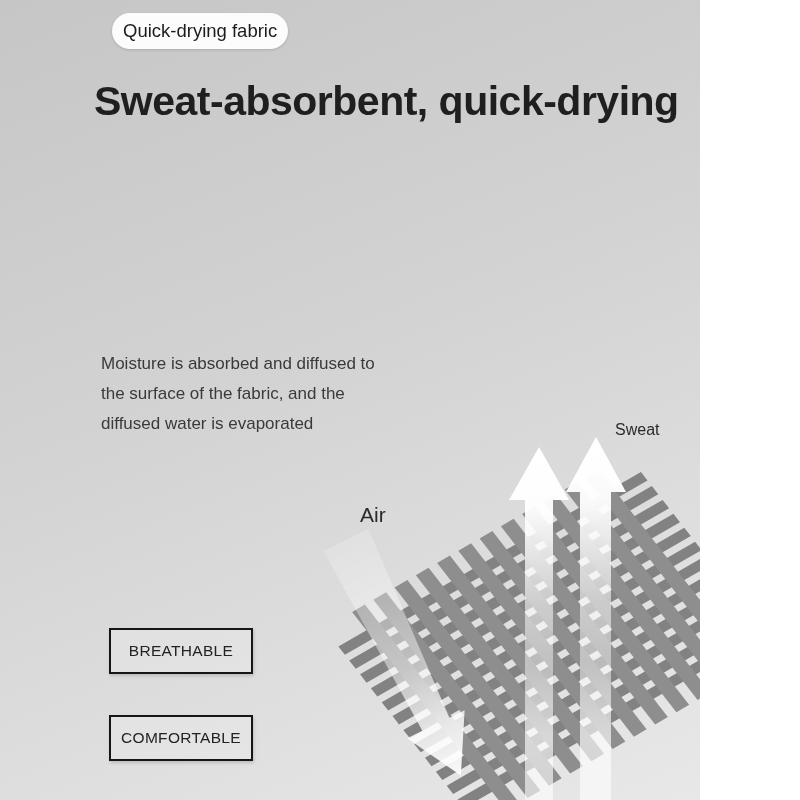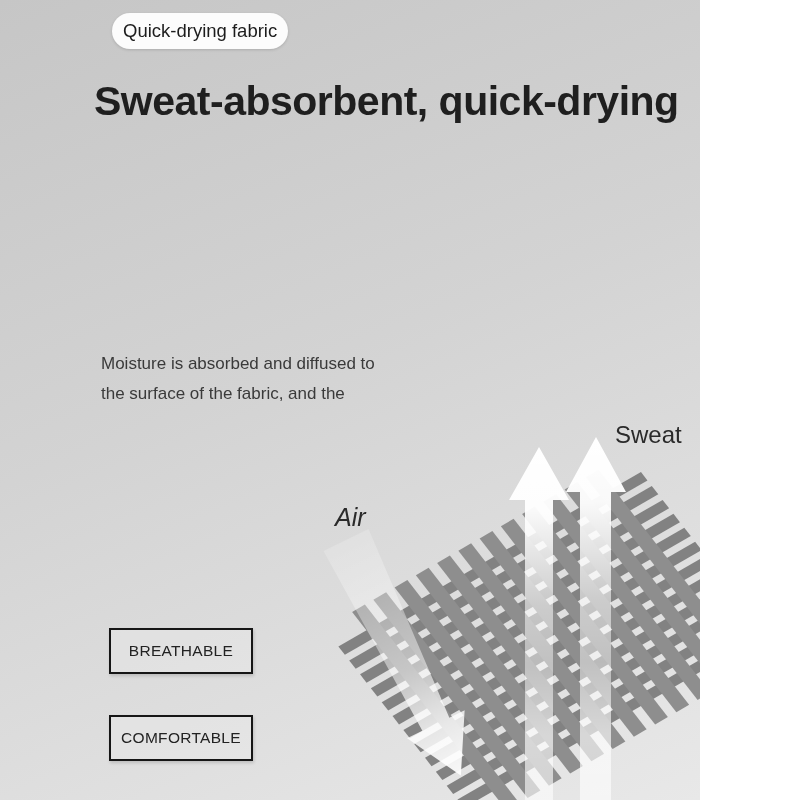--- a/index.html
+++ b/index.html
@@ -42,25 +42,25 @@
     font-size:23.5px;line-height:30.5px;color:var(--text-gray);
     z-index:2;white-space:nowrap;
   }
   .description{
     position:absolute;left:101px;top:349px;
     font-size:17px;line-height:30px;color:var(--text-body);
     z-index:2;white-space:nowrap;
   }
   .label-sweat{
     position:absolute;left:615px;top:421px;
-    font-size:24px;color:#2a2a2a;z-index:2;
+    font-size:16px;color:#2a2a2a;z-index:2;
   }
   .label-air{
-    position:absolute;left:335px;top:503px;
-    font-size:25px;color:#2a2a2a;z-index:2;font-style:italic;
+    position:absolute;left:360px;top:503px;
+    font-size:21px;color:#2a2a2a;z-index:2;
   }
   .feature-box{
     position:absolute;left:109px;width:144px;height:46px;
     box-sizing:border-box;border:2.5px solid var(--box-border);
     background:rgba(238,238,238,0.35);
     box-shadow:1px 2px 3px rgba(0,0,0,0.15);
     display:flex;align-items:center;justify-content:center;
     font-size:15.5px;letter-spacing:0.3px;color:#222;
     z-index:2;white-space:nowrap;
   }
@@ -131,20 +131,21 @@
   </svg>
 
   <div class="badge">Quick-drying fabric</div>
 
   <h1 class="title">Sweat-absorbent, quick-drying</h1>
 
 
   <div class="description">
     <div>Moisture is absorbed and diffused to</div>
     <div>the surface of the fabric, and the</div>
+    <div>diffused water is evaporated</div>
   </div>
 
   <div class="label-sweat">Sweat</div>
 
   <div class="label-air">Air</div>
 
   <div class="feature-box box-2">BREATHABLE</div>
   <div class="feature-box box-3">COMFORTABLE</div>
 
 </div>

